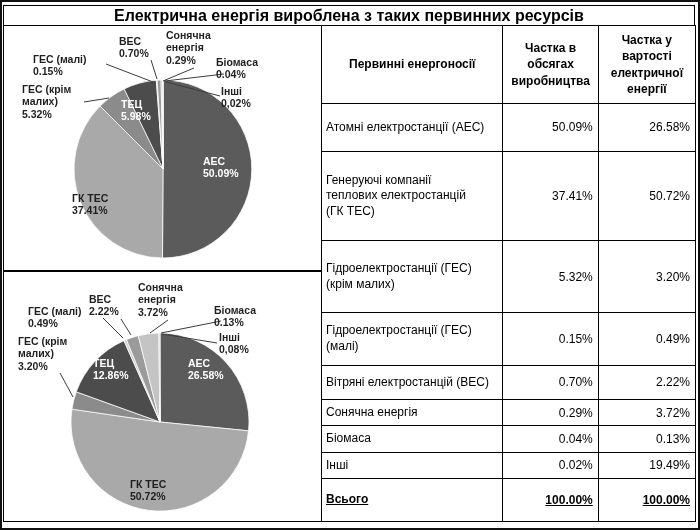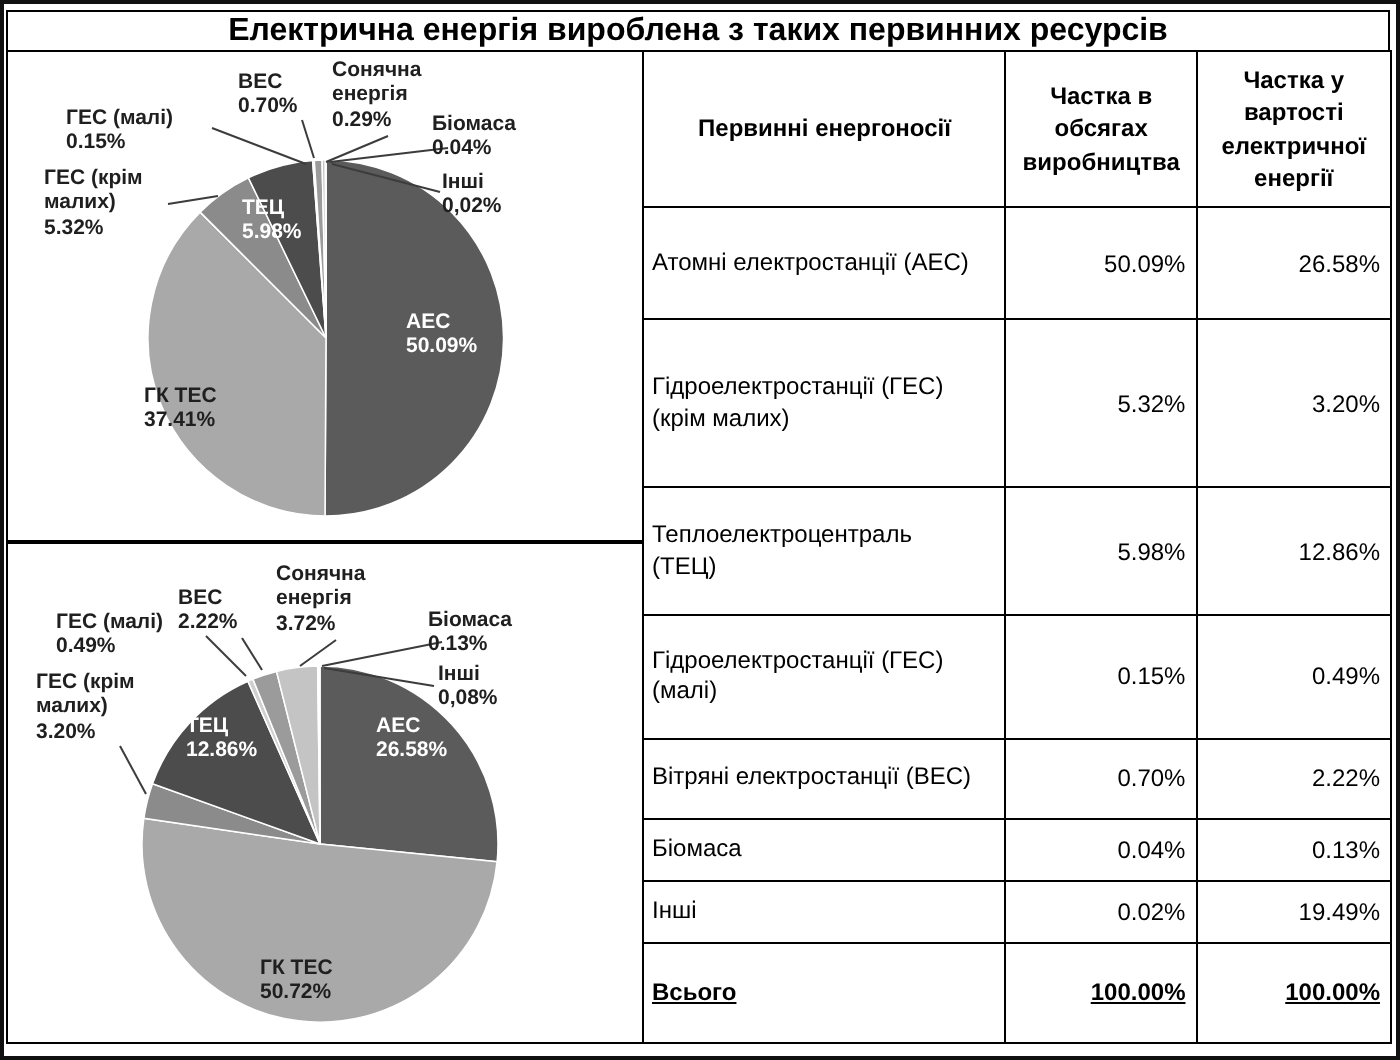--- a/index.html
+++ b/index.html
@@ -150,42 +150,48 @@
 електричної
 енергії</th>
         </tr>
       </thead>
       <tbody id="table-body">
           <tr style="height: 38px;">
             <td class="c-name">Атомні електростанції (АЕС)</td>
             <td class="c-val">50.09%</td>
             <td class="c-val">26.58%</td>
           </tr>
+          <tr style="height: 71px;">
+            <td class="c-name">Генеруючі компанії
+теплових електростанцій
+(ГК ТЕС)</td>
+            <td class="c-val">37.41%</td>
+            <td class="c-val">50.72%</td>
+          </tr>
           <tr style="height: 57px;">
             <td class="c-name">Гідроелектростанції (ГЕС)
 (крім малих)</td>
             <td class="c-val">5.32%</td>
             <td class="c-val">3.20%</td>
           </tr>
-          <tr style="height: 43px;">
-            <td class="c-name">Теплоелектроцентраль
-(ТЕЦ)</td>
-            <td class="c-val">5.98%</td>
-            <td class="c-val">12.86%</td>
-          </tr>
           <tr style="height: 42px;">
             <td class="c-name">Гідроелектростанції (ГЕС)
 (малі)</td>
             <td class="c-val">0.15%</td>
             <td class="c-val">0.49%</td>
           </tr>
           <tr style="height: 27px;">
-            <td class="c-name">Вітряні електростанції (ВЕС)</td>
+            <td class="c-name">Вітряні електростанцій (ВЕС)</td>
             <td class="c-val">0.70%</td>
             <td class="c-val">2.22%</td>
+          </tr>
+          <tr style="height: 21px;">
+            <td class="c-name">Сонячна енергія</td>
+            <td class="c-val">0.29%</td>
+            <td class="c-val">3.72%</td>
           </tr>
           <tr style="height: 21px;">
             <td class="c-name">Біомаса</td>
             <td class="c-val">0.04%</td>
             <td class="c-val">0.13%</td>
           </tr>
           <tr style="height: 21px;">
             <td class="c-name">Інші</td>
             <td class="c-val">0.02%</td>
             <td class="c-val">19.49%</td>

